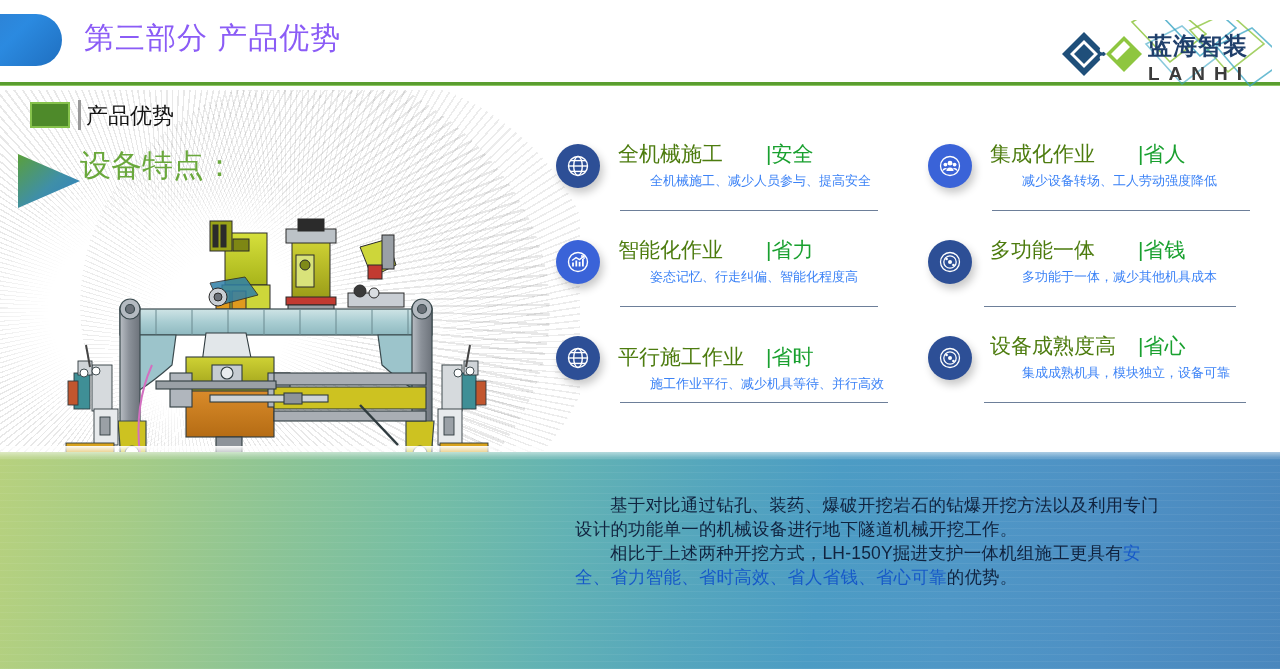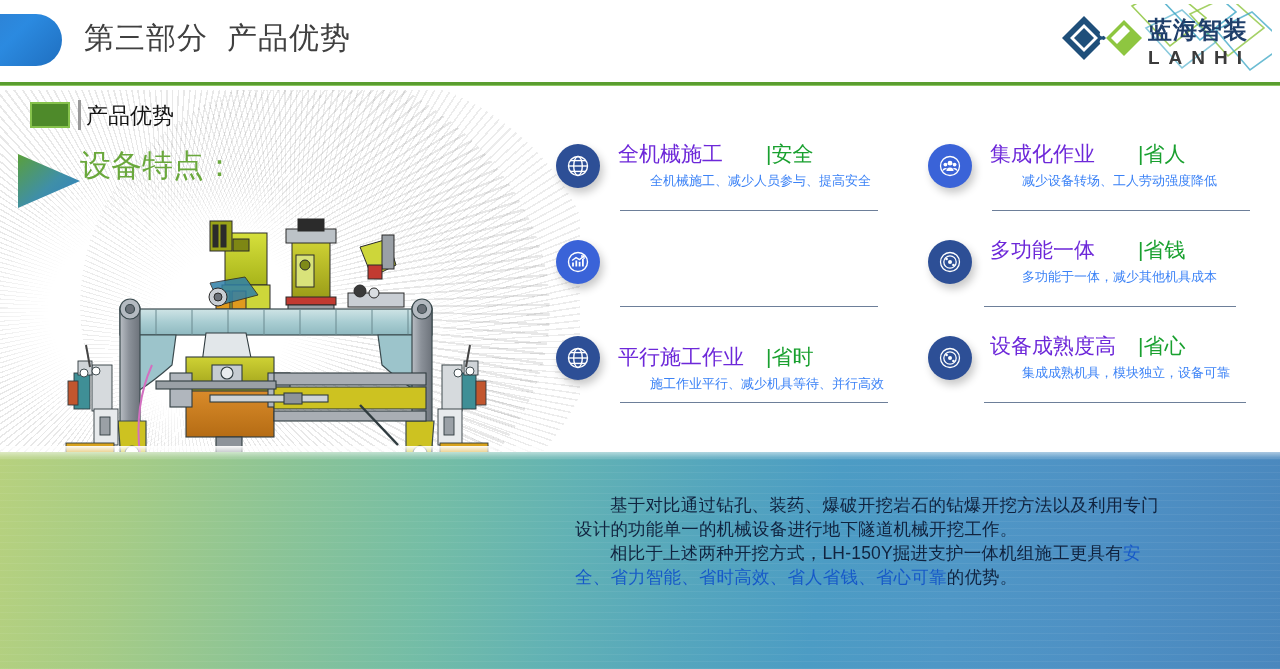--- a/index.html
+++ b/index.html
@@ -40,33 +40,33 @@
     position:absolute;left:-28px;top:14px;width:90px;height:52px;
     border-radius:0 26px 26px 0;
     background:linear-gradient(135deg,#2f7fd0 0%,#2b8ae0 45%,#1f6fc0 100%);
   }
   .hdr-pill:after{
     content:"";position:absolute;left:0;top:0;width:26px;height:100%;
     background:linear-gradient(180deg,rgba(255,255,255,.12),rgba(0,0,0,.12));
   }
   .hdr-title{
     position:absolute;left:84px;top:18px;
-    font-size:30px;color:#404040;letter-spacing:1px;white-space:nowrap;font-family:Liberation Mono, monospace;
+    font-size:30px;color:#8b5cf6;letter-spacing:1px;white-space:nowrap;
   }
   .hdr-rule{
     position:absolute;left:0;top:82px;width:1280px;height:3px;
     background:#5a9e2f;
   }
   .hdr-rule2{
     position:absolute;left:0;top:85px;width:1280px;height:1px;
     background:#8fc765;
   }
 
   
-  .logo{position:absolute;right:8px;top:4px;width:232px;height:78px;}
+  .logo{position:absolute;right:8px;top:20px;width:232px;height:78px;}
   .logo svg{display:block;}
 
   
   .sec-chip{
     position:absolute;left:30px;top:102px;width:40px;height:26px;
     background:#4e8a2a;border:2px solid #86c24c;box-sizing:border-box;
   }
   .sec-bar{
     position:absolute;left:78px;top:100px;width:3px;height:30px;background:#9a9a9a;
   }
@@ -125,21 +125,21 @@
   .fitem{position:relative;height:86px;margin-bottom:10px;}
   .fitem .ficon{
     position:absolute;left:8px;top:4px;width:44px;height:44px;border-radius:50%;
     box-shadow:3px 5px 9px rgba(0,0,0,.22);
     display:flex;align-items:center;justify-content:center;
   }
   .fitem .ficon.dark{background:#2d4f96;}
   .fitem .ficon.bright{background:#3a63d8;}
   .fitem .frow{position:absolute;left:70px;top:0;right:0;}
   .fitem .ftitle{
-    font-size:21px;color:#6d28d9;display:inline-block;white-space:nowrap;
+    font-size:21px;color:#4d7c0f;display:inline-block;white-space:nowrap;
   }
   .fitem .fkw{
     font-size:21px;color:#19a02f;display:inline-block;white-space:nowrap;
   }
   .fitem .fsub{
     margin-top:4px;font-size:13px;color:#3b82f6;white-space:nowrap;margin-left:32px;
   }
   .fitem .fline{
     position:absolute;left:72px;top:72px;height:1px;background:#6d7f99;
   }
@@ -395,20 +395,24 @@
           <svg width="26" height="26" viewBox="0 0 26 26" fill="none" stroke="#fff" stroke-width="1.4">
             <circle cx="13" cy="13" r="9.5"></circle>
             <line x1="8" y1="17.5" x2="8" y2="13.5" stroke-width="1.8"></line>
             <line x1="11.3" y1="17.5" x2="11.3" y2="11.5" stroke-width="1.8"></line>
             <line x1="14.6" y1="17.5" x2="14.6" y2="12.8" stroke-width="1.8"></line>
             <line x1="17.9" y1="17.5" x2="17.9" y2="9.8" stroke-width="1.8"></line>
             <polyline points="7,11.5 11,8.6 14.5,10.6 19,7"></polyline>
             <polyline points="16,7 19,7 19,10"></polyline>
           </svg>
         </div>
+        <div class="frow">
+          <span class="ftitle ftitle-wrap">智能化作业</span><span class="fkw">|省力</span>
+          <div class="fsub">姿态记忆、行走纠偏、智能化程度高</div>
+        </div>
         <div class="fline"></div>
       </div>
 
       <div class="fitem i3">
         <div class="ficon dark">
           <svg width="26" height="26" viewBox="0 0 26 26" fill="none" stroke="#fff" stroke-width="1.4">
             <circle cx="13" cy="13" r="9.5"></circle>
               <ellipse cx="13" cy="13" rx="4.3" ry="9.5"></ellipse>
             <line x1="3.5" y1="13" x2="22.5" y2="13"></line>
               <line x1="5.2" y1="7.6" x2="20.8" y2="7.6"></line>

